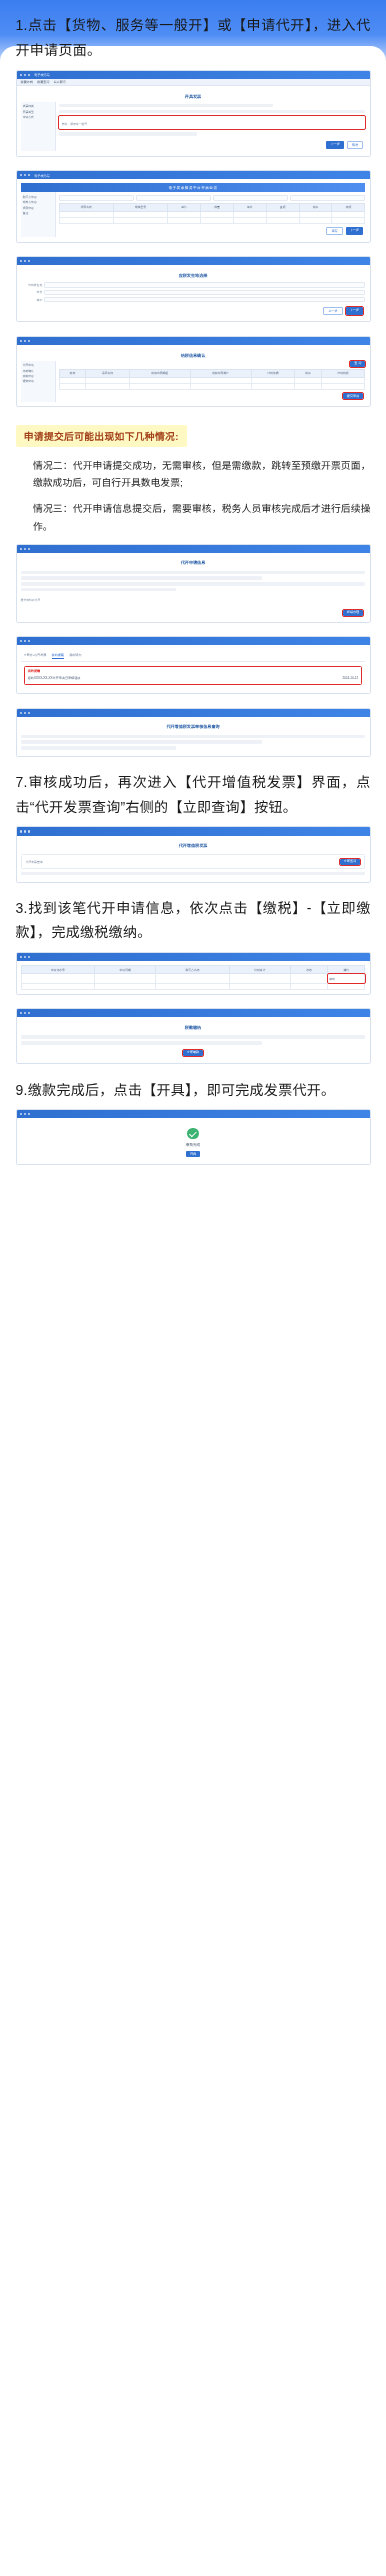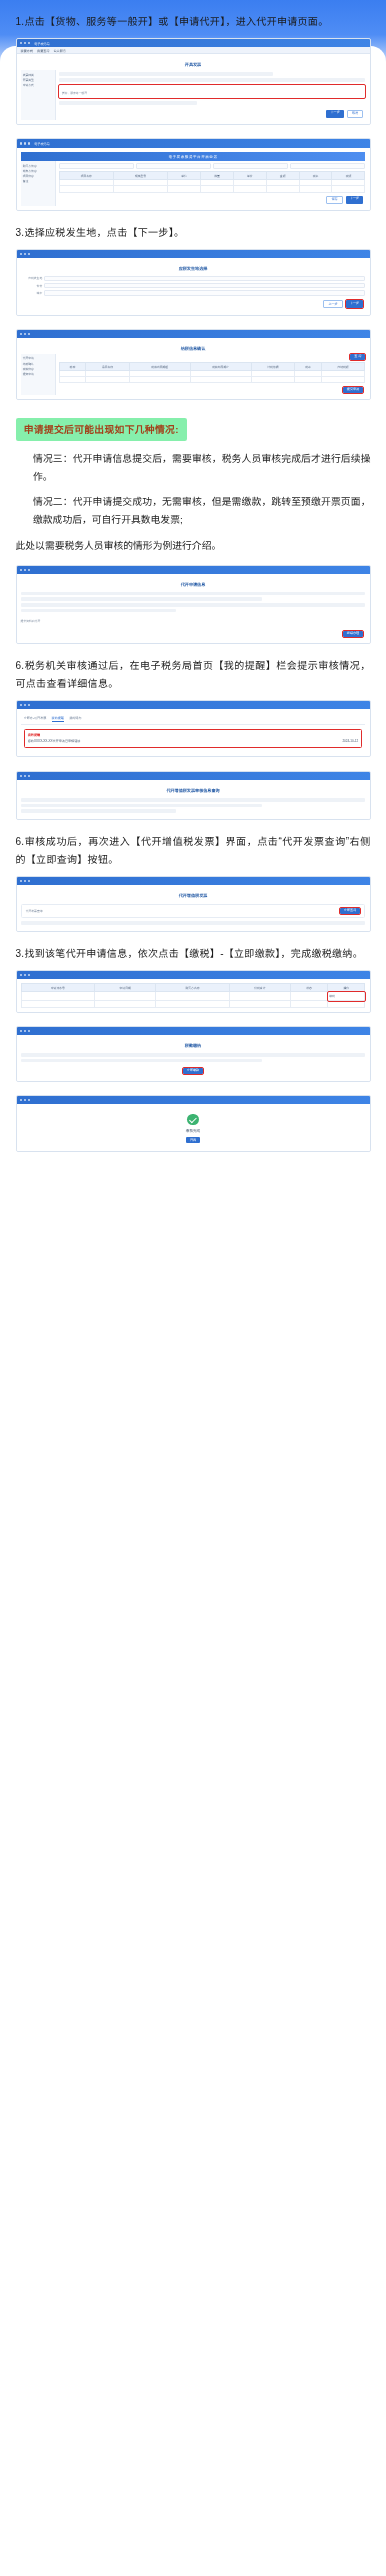--- a/index.html
+++ b/index.html
@@ -32,21 +32,21 @@
     background: #ffffff;
     border-radius: 15.5px 15.5px 0 0;
   }
   .page {
     position: relative;
     z-index: 2;
     padding: 13.4px 15.5px 31px 15.5px;
   }
   
   .step-text {
-    font-size: 10px;
+    font-size: 14px;
     line-height: 1.75;
     color: #1a1a1a;
     letter-spacing: 0.3px;
     margin: 0 0 7.2px 0;
     font-weight: 400;
     text-align: justify;
   }
   
   .shot {
     width: 100%;
@@ -173,21 +173,21 @@
     padding: 2.6px 2.1px;
     font-size: 2.8px;
     color: #5c6d85;
     line-height: 1.9;
   }
   .flexrow { display: flex; }
   .grow { flex: 1; }
   
   .callout-title {
     display: inline-block;
-    background: #86efac;
+    background: #fef9c3;
     color: #a3401a;
     font-size: 9.8px;
     font-weight: bold;
     padding: 4.1px 8.2px;
     border-radius: 2.1px;
     margin: 5.2px 0 9.3px 0;
     letter-spacing: 0.3px;
   }
   .case-text {
     font-size: 9.8px;
@@ -368,21 +368,20 @@
           <div class="btn-row">
             <span class="btn-sm ghost">保存</span>
             <span class="btn-sm">下一步</span>
           </div>
         </div>
       </div>
     </div>
   </div>
 
   
-  <p class="step-text">3.选择应税发生地，点击【下一步】。</p>
 
   <div class="shot">
     <div class="shot-topbar">
       <span class="dot"></span>
       <span class="dot"></span>
       <span class="dot"></span>
     </div>
     <div class="shot-body">
       <div class="shot-inner-title">应税发生地选择</div>
       <div class="kv">
@@ -460,23 +459,22 @@
             <span class="btn-sm redbox">提交申请</span>
           </div>
         </div>
       </div>
     </div>
   </div>
 
   
   <div class="callout-title">申请提交后可能出现如下几种情况:</div>
 
+  <p class="case-text">情况二：代开申请提交成功，无需审核，但是需缴款，跳转至预缴开票页面，缴款成功后，可自行开具数电发票;</p>
   <p class="case-text">情况三：代开申请信息提交后，需要审核，税务人员审核完成后才进行后续操作。</p>
-  <p class="case-text">情况二：代开申请提交成功，无需审核，但是需缴款，跳转至预缴开票页面，缴款成功后，可自行开具数电发票;</p>
-  <p class="plain-note">此处以需要税务人员审核的情形为例进行介绍。</p>
 
   
 
   <div class="shot">
     <div class="shot-topbar">
       <span class="dot"></span>
       <span class="dot"></span>
       <span class="dot"></span>
     </div>
     <div class="shot-body">
@@ -488,21 +486,20 @@
       <div style="margin:3.1px 0;">
         <span class="mini-label">提供资料后代开</span>
       </div>
       <div class="btn-row">
         <span class="btn-sm redbox">继续办理</span>
       </div>
     </div>
   </div>
 
   
-  <p class="step-text">6.税务机关审核通过后，在电子税务局首页【我的提醒】栏会提示审核情况，可点击查看详细信息。</p>
 
   <div class="shot">
     <div class="shot-topbar">
       <span class="dot"></span>
       <span class="dot"></span>
       <span class="dot"></span>
     </div>
     <div class="shot-body">
       <div class="tab-strip">
         <span>立即办-可开发票</span>
@@ -525,21 +522,21 @@
     </div>
     <div class="shot-body">
       <div class="shot-inner-title">代开增值税发票审核信息查询</div>
       <div class="fake-row"></div>
       <div class="fake-row mid"></div>
       <div class="fake-row short"></div>
     </div>
   </div>
 
   
-  <p class="step-text">6.审核成功后，再次进入【代开增值税发票】界面，点击“代开发票查询”右侧的【立即查询】按钮。</p>
+  <p class="step-text">7.审核成功后，再次进入【代开增值税发票】界面，点击“代开发票查询”右侧的【立即查询】按钮。</p>
 
   <div class="shot">
     <div class="shot-topbar">
       <span class="dot"></span>
       <span class="dot"></span>
       <span class="dot"></span>
     </div>
     <div class="shot-body">
       <div class="shot-inner-title">代开增值税发票</div>
       <div style="display:flex;align-items:center;justify-content:space-between;padding:3.1px 4.1px;border:0.5px solid #e6ecf4;border-radius:1.5px;margin:3.1px 0;">
@@ -603,20 +600,21 @@
       <div class="shot-inner-title">税款缴纳</div>
       <div class="fake-row"></div>
       <div class="fake-row mid"></div>
       <div style="display:flex;justify-content:center;padding:3.1px;">
         <span class="btn-sm redbox">立即缴款</span>
       </div>
     </div>
   </div>
 
   
+  <p class="step-text">9.缴款完成后，点击【开具】，即可完成发票代开。</p>
 
   <div class="shot">
     <div class="shot-topbar">
       <span class="dot"></span>
       <span class="dot"></span>
       <span class="dot"></span>
     </div>
     <div class="shot-body">
       <div class="success-circle"></div>
       <div class="center-note">缴款完成</div>

